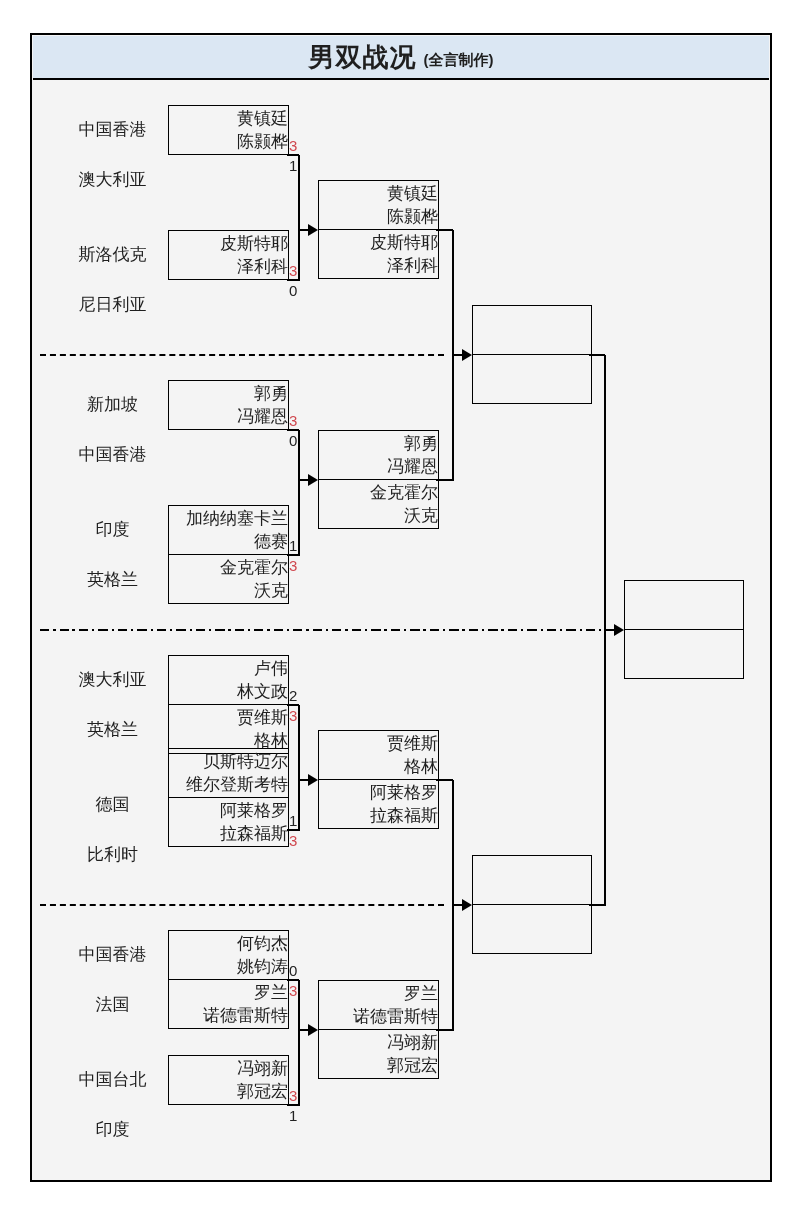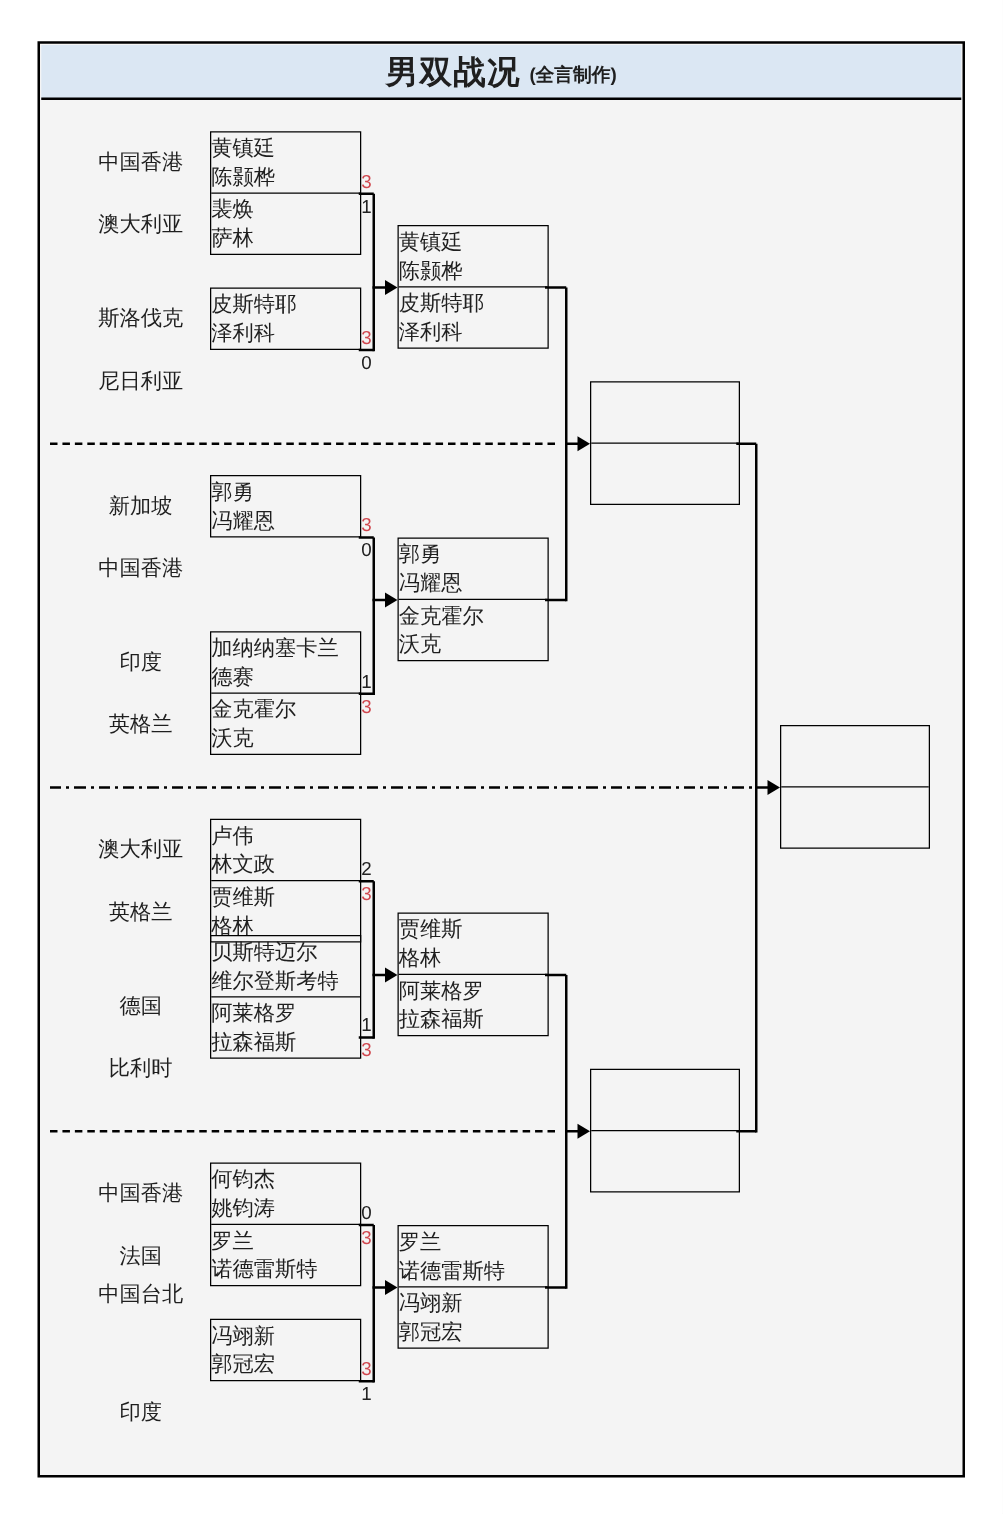--- a/index.html
+++ b/index.html
@@ -7,21 +7,21 @@
   .page{position:relative;width:802px;height:1211px;background:#fff;overflow:hidden;}
   .frame{position:absolute;left:30px;top:33px;width:742px;height:1149px;
          border:2.5px solid #000;background:var(--panel_bg,#f4f4f4);box-sizing:border-box;}
   .titlebar{position:absolute;left:33px;top:36px;width:736px;height:42px;
             background:var(--title_bg,#dbe7f3);border-bottom:2px solid #000;
             display:flex;align-items:center;justify-content:center;gap:7px;}
   .title-main{font-size:26px;font-weight:bold;letter-spacing:1px;}
   .title-credit{font-size:15px;font-weight:bold;margin-top:7px;}
   .country{position:absolute;left:40px;width:145px;text-align:center;font-size:17px;line-height:24px;}
   .pairbox{position:absolute;left:168px;width:119px;border:1.5px solid #000;box-sizing:content-box;background:transparent;}
-  .pairbox .cell{height:48px;display:flex;flex-direction:column;align-items:flex-start;justify-content:center;
+  .pairbox .cell{height:48px;display:flex;flex-direction:column;align-items:flex-end;justify-content:center;
                  font-size:17px;line-height:23px;text-align:center;white-space:nowrap;}
   .pairbox .cell + .cell{border-top:1.5px solid #000;}
   .score{position:absolute;left:289px;width:18px;font-size:15px;line-height:17px;color:#222;}
   .score[data-win="true"]{color:var(--win_score,#d0484f);}
   .hline{position:absolute;height:1.6px;background:#000;}
   .vline{position:absolute;width:1.6px;background:#000;}
   .arrowhead{position:absolute;width:0;height:0;border-top:6px solid transparent;
              border-bottom:6px solid transparent;border-left:10px solid #000;}
   .sep-dotted{position:absolute;height:0;border-top:2px dashed #000;}
   .sep-dashdot{position:absolute;height:2px;
@@ -45,31 +45,27 @@
   <div class="country" style="top:393px">新加坡</div>
   <div class="country" style="top:443px">中国香港</div>
   <div class="country" style="top:518px">印度</div>
   <div class="country" style="top:568px">英格兰</div>
   <div class="country" style="top:668px">澳大利亚</div>
   <div class="country" style="top:718px">英格兰</div>
   <div class="country" style="top:793px">德国</div>
   <div class="country" style="top:843px">比利时</div>
   <div class="country" style="top:943px">中国香港</div>
   <div class="country" style="top:993px">法国</div>
-  <div class="country" style="top:1024px">中国台北</div>
+  <div class="country" style="top:1068px">中国台北</div>
   <div class="country" style="top:1118px">印度</div>
 
   <div class="pairbox" style="top:105px">
     <div class="cell">
       <span>黄镇廷</span>
       <span>陈颢桦</span>
-    </div>
-    <div class="cell">
-      <span>裴焕</span>
-      <span>萨林</span>
     </div>
   </div>
   <div class="pairbox" style="top:230px">
     <div class="cell">
       <span>皮斯特耶</span>
       <span>泽利科</span>
     </div>
   </div>
   <div class="pairbox" style="top:380px">
     <div class="cell">

